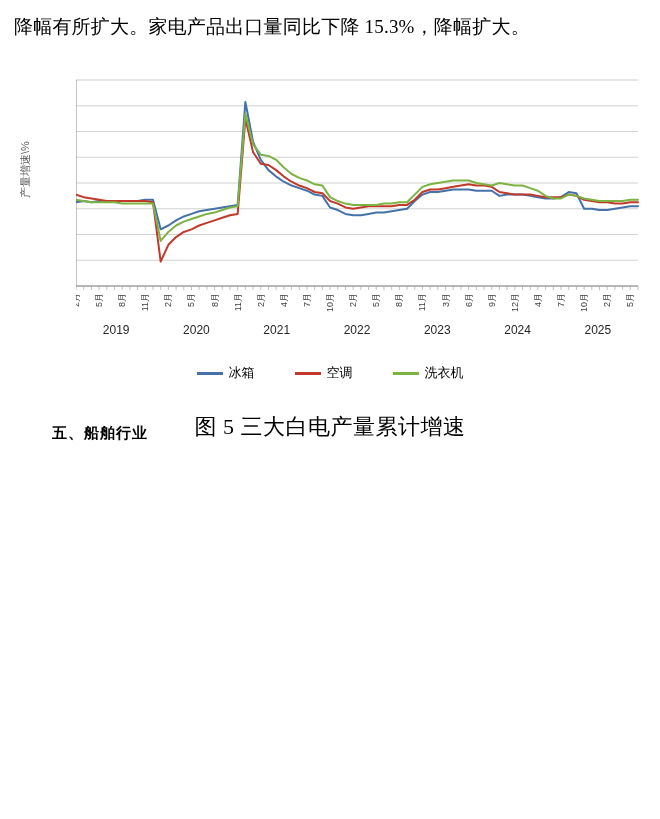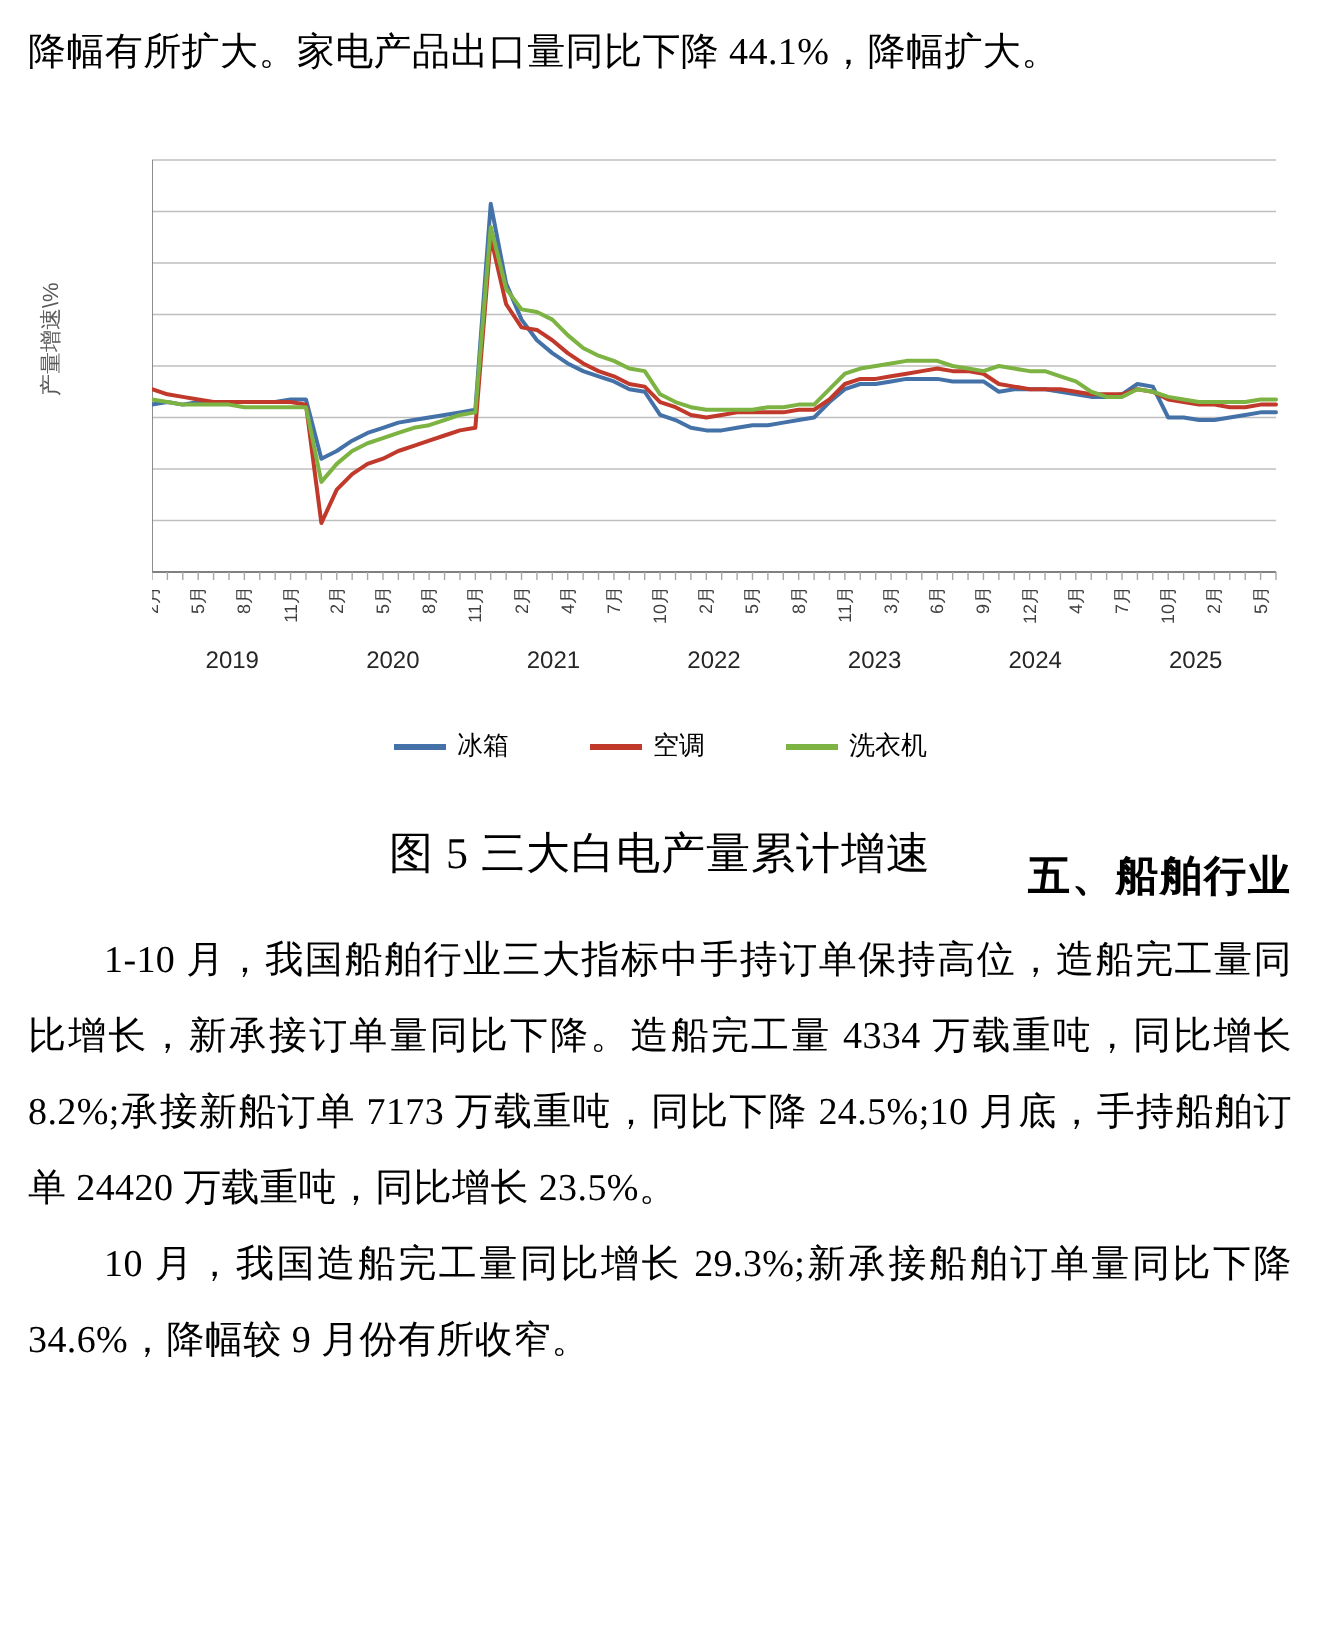--- a/index.html
+++ b/index.html
@@ -86,36 +86,35 @@
     display: flex;
     align-items: center;
     gap: 6px;
   }
   .legend-swatch {
     width: 26px;
     height: 3px;
     display: inline-block;
   }
   .heading {
-    font-size: 21px;
+    font-size: 15px;
     font-weight: bold;
     margin: 26px 0 0 38px;
     letter-spacing: 1px;
     font-family: Liberation Sans, sans-serif;
-    text-align: right;
   }
   .body-block { margin-top: 10px; }
   .body-block p { margin: 0; }
 </style>
 </head>
 <body>
 
 <div class="page">
 
-  <p class="para top-para">降幅有所扩大。家电产品出口量同比下降 44.1%，降幅扩大。</p>
+  <p class="para top-para">降幅有所扩大。家电产品出口量同比下降 15.3%，降幅扩大。</p>
 
   <div class="figure-wrap">
     <div class="chart">
       <div class="ylabel">产量增速\%</div>
       <div class="plot-area">
         <svg id="plot" width="570" height="268" viewBox="0 0 570 268">
             <line x1="0" y1="210" x2="562" y2="210" stroke="#bfbfbf" stroke-width="0.8"></line>
             <text x="-6" y="214" text-anchor="end" font-size="11" fill="#404040" font-family="&quot;Liberation Sans&quot;, sans-serif">-60</text>
             <line x1="0" y1="184.25" x2="562" y2="184.25" stroke="#bfbfbf" stroke-width="0.7"></line>
             <text x="-6" y="188.25" text-anchor="end" font-size="11" fill="#404040" font-family="&quot;Liberation Sans&quot;, sans-serif">-40</text>
@@ -259,18 +258,14 @@
           <span class="legend-swatch" style="background:#7cb342"></span>
           <span>洗衣机</span>
         </div>
       </div>
     </div>
     <div class="caption">图 5 三大白电产量累计增速</div>
   </div>
 
   <div class="heading">五、船舶行业</div>
 
-  <div class="body-block">
-    <p class="para para-indent">1-10 月，我国船舶行业三大指标中手持订单保持高位，造船完工量同比增长，新承接订单量同比下降。造船完工量 4334 万载重吨，同比增长 8.2%;承接新船订单 7173 万载重吨，同比下降 24.5%;10 月底，手持船舶订单 24420 万载重吨，同比增长 23.5%。</p>
-    <p class="para para-indent">10 月，我国造船完工量同比增长 29.3%;新承接船舶订单量同比下降 34.6%，降幅较 9 月份有所收窄。</p>
-  </div>
 
 </div>
 
 </body></html>

